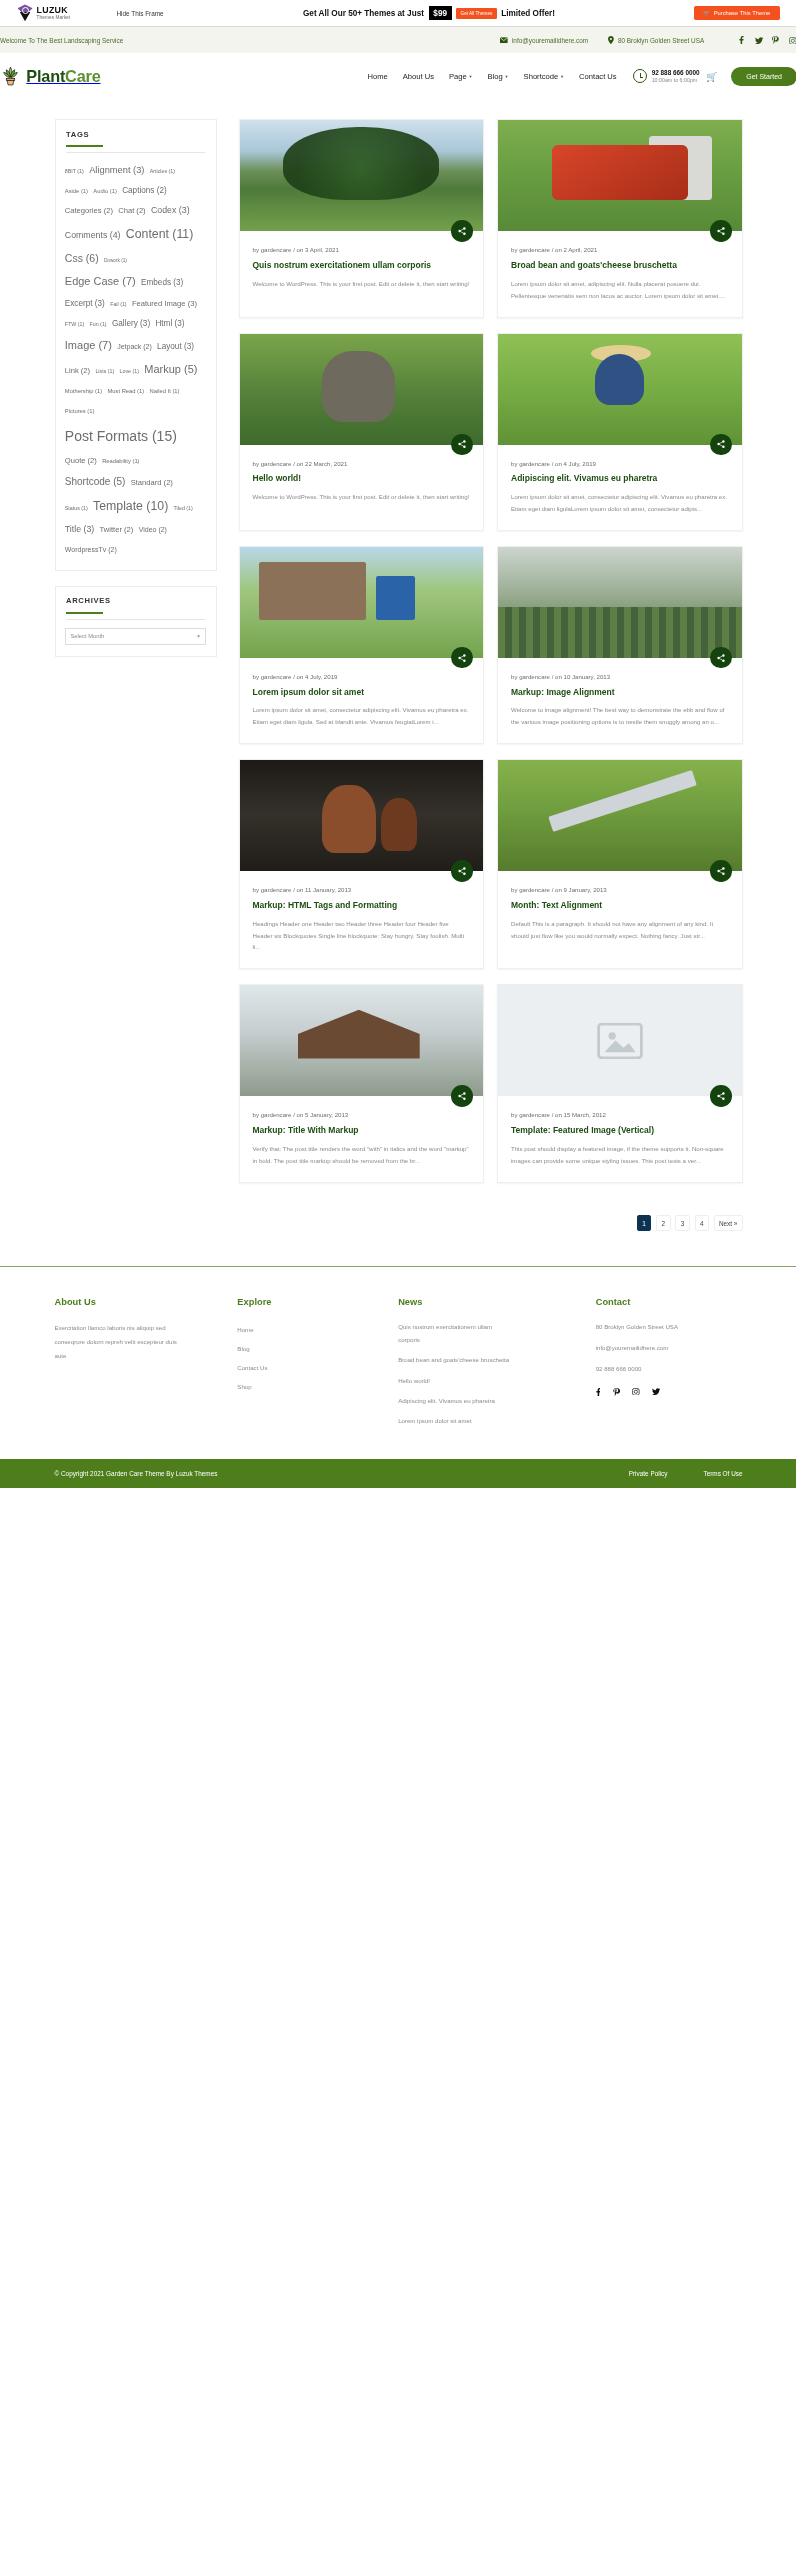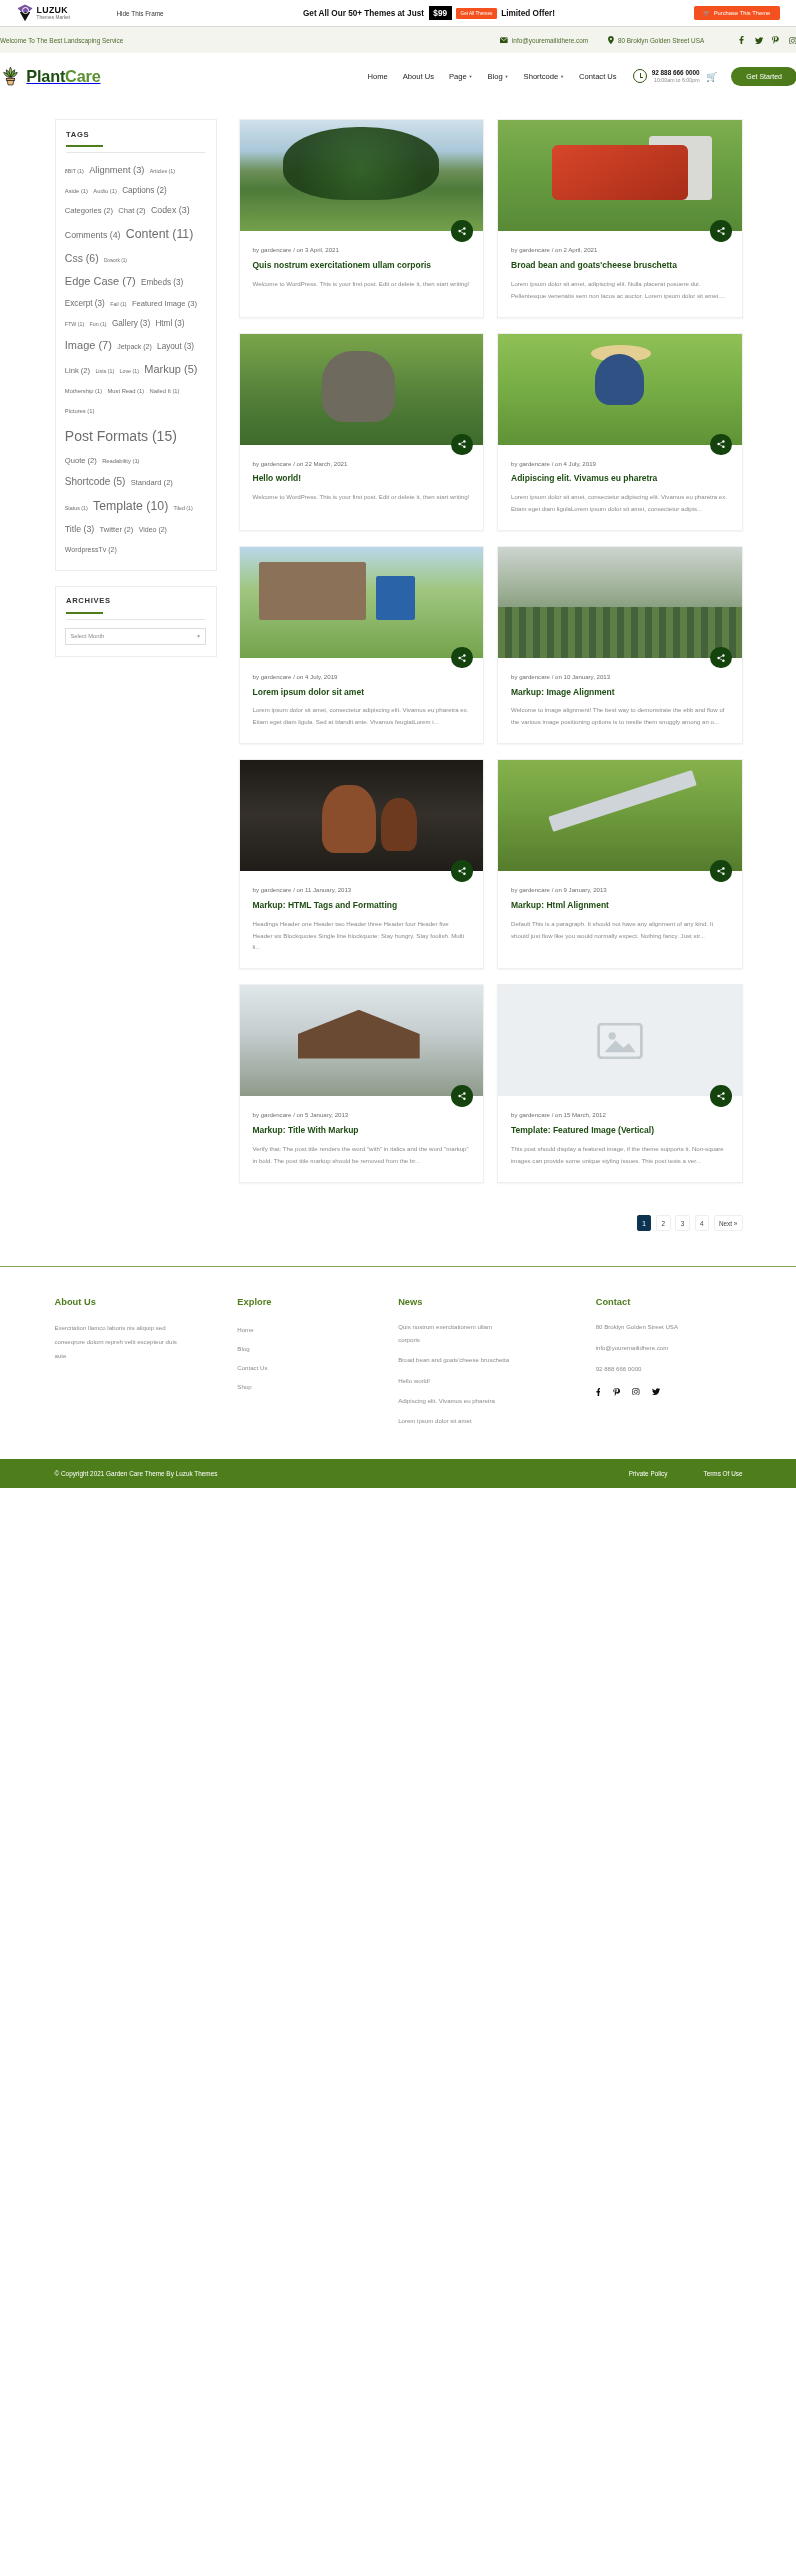--- a/index.html
+++ b/index.html
@@ -29,21 +29,21 @@
   
   .topbar{background:#f4f4ef;height:26px;display:flex;align-items:center;font-size:6.4px;color:#4b6b2a;}
   .topbar .container{display:flex;align-items:center;width:100%;}
   .welcome{flex:1;}
   .tb-item{display:flex;align-items:center;gap:4.1px;margin-left:20px;}
   .tb-ico{color:#2f5411;display:inline-flex;}
   .tb-socials{display:flex;gap:8.2px;margin-left:33px;}
   .tb-socials span{width:8.8px;height:8.8px;display:inline-flex;align-items:center;justify-content:center;color:#2f5411;font-size:6.4px;}
 
   
-  .header{background:#fff;height:46px;display:flex;align-items:center;text-align:right;}
+  .header{background:#fff;height:46px;display:flex;align-items:center;}
   .header .container{display:flex;align-items:center;width:100%;}
   .brand{display:flex;align-items:center;gap:5.3px;}
   .brand-name{font-size:16.3px;font-weight:bold;letter-spacing:-0.2px;}
   .brand-name .a{color:#1e4d12;}
   .brand-name .b{color:#5b9231;}
   .nav{display:flex;align-items:center;gap:15px;margin-left:auto;}
   .nav a{font-size:7.6px;color:#232323;text-decoration:none;display:flex;align-items:center;gap:1.8px;}
   .nav a .car{font-size:4.1px;color:#555;}
   .phone-block{display:flex;align-items:center;gap:4.7px;margin-left:16.3px;}
   .clock{width:14px;height:14px;border:1.2px solid #2f5411;border-radius:50%;position:relative;}
@@ -441,21 +441,21 @@
             <div class="card-body">
               <div class="share">
                 <svg width="8.2" height="8.2" viewBox="0 0 16 16" fill="#fff">
                   <circle cx="12.5" cy="3" r="2.4"></circle>
                   <circle cx="12.5" cy="13" r="2.4"></circle>
                   <circle cx="3.2" cy="8" r="2.4"></circle>
                   <path d="M4.9 7l6 -3.2M4.9 9l6 3.2" stroke="#fff" stroke-width="1.3"></path>
                 </svg>
               </div>
               <div class="meta">by gardencare / on 9 January, 2013</div>
-              <div class="card-title">Markup: Html Alignment</div>
+              <div class="card-title">Month: Text Alignment</div>
               <div class="excerpt">Default This is a paragraph. It should not have any alignment of any kind. It should just flow like you would normally expect. Nothing fancy. Just str...</div>
             </div>
           </article>
           <article class="card">
             <div class="card-img">
               <div class="g9"></div>
             </div>
             <div class="card-body">
               <div class="share">
                 <svg width="8.2" height="8.2" viewBox="0 0 16 16" fill="#fff">

